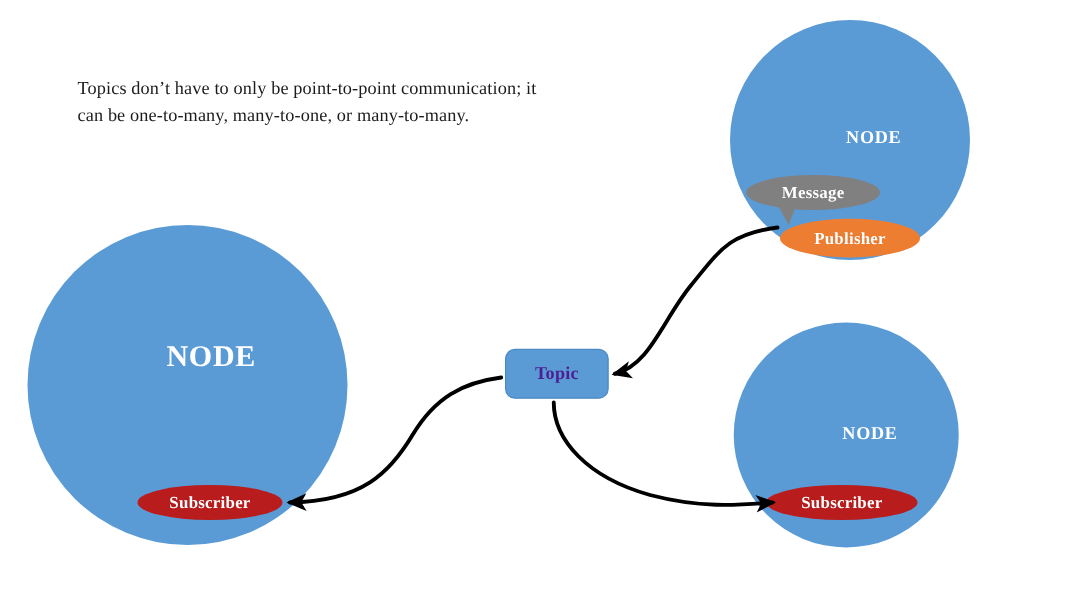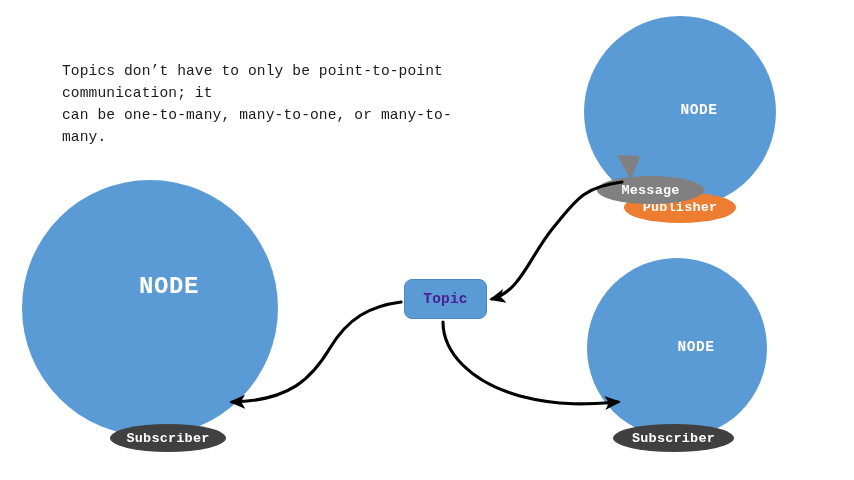--- a/index.html
+++ b/index.html
@@ -7,21 +7,21 @@
     margin: 0;
     padding: 0;
     background: #ffffff;
   }
   #canvas {
     position: relative;
     width: 787px;
     height: 480px;
     background: #ffffff;
     overflow: hidden;
-    font-family: Liberation Mono, monospace;
+    font-family: Liberation Serif, serif;
   }
   
   #caption {
     position: absolute;
     left: 62px;
     top: 60px;
     width: 430px;
     font-size: 14.6px;
     line-height: 22px;
     color: #1b1b1b;
@@ -74,36 +74,35 @@
     border-radius: 50%;
     display: flex;
     align-items: center;
     justify-content: center;
     color: #ffffff;
     font-weight: bold;
     font-size: 13.5px;
     letter-spacing: 0.2px;
     user-select: none;
     text-shadow: 0 0 1px rgba(0,0,0,0.12);
-    margin-top: 36px;
   }
-  .pill-subscriber { background: #404040; }
+  .pill-subscriber { background: #b91c1c; }
   .pill-publisher  { background: #ED7D31; }
   .pill-message    { background: #808080; }
 
   #subscriber-left {
     left: 110px; top: 388px;
     width: 116px; height: 28px;
   }
   #subscriber-bottomright {
     left: 613px; top: 388px;
     width: 121px; height: 28px;
   }
   #publisher-topright {
-    left: 624px; top: 156px;
+    left: 624px; top: 175px;
     width: 112px; height: 31px;
   }
   #message-topright {
     left: 597px; top: 140px;
     width: 107px; height: 28px;
     z-index: 3;
   }
   
   #topic-box {
     position: absolute;

